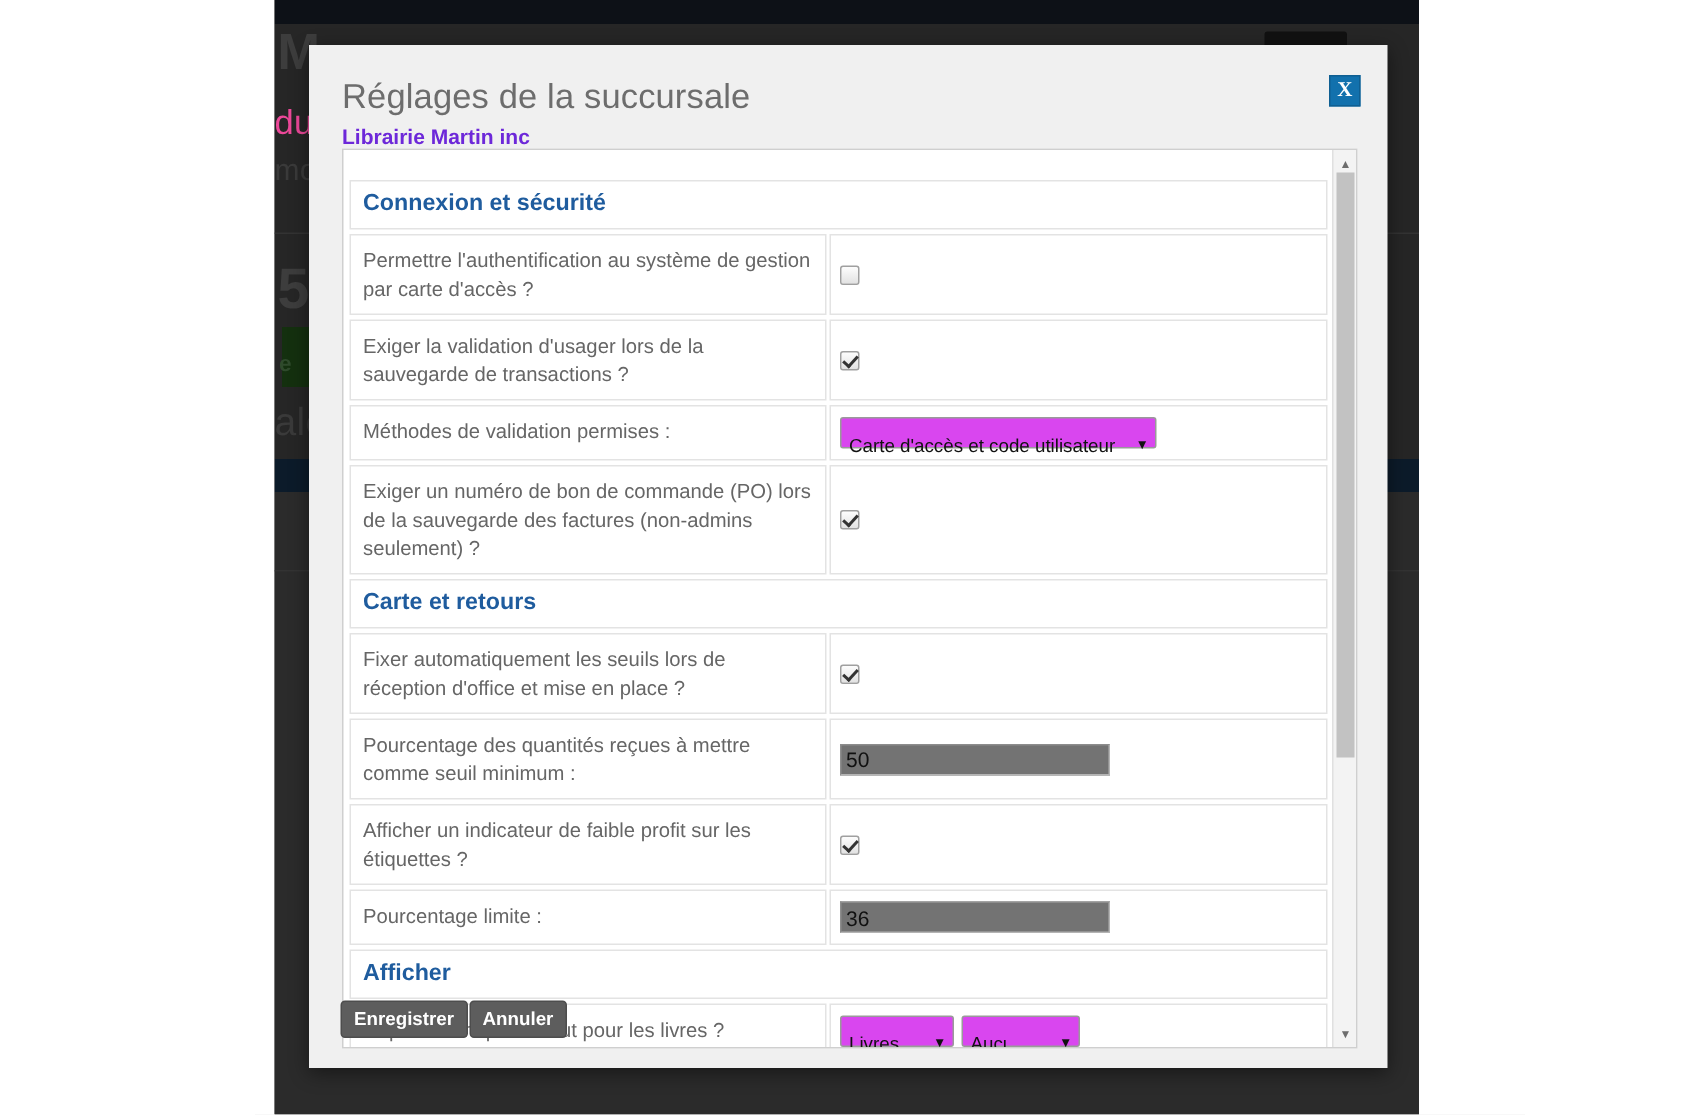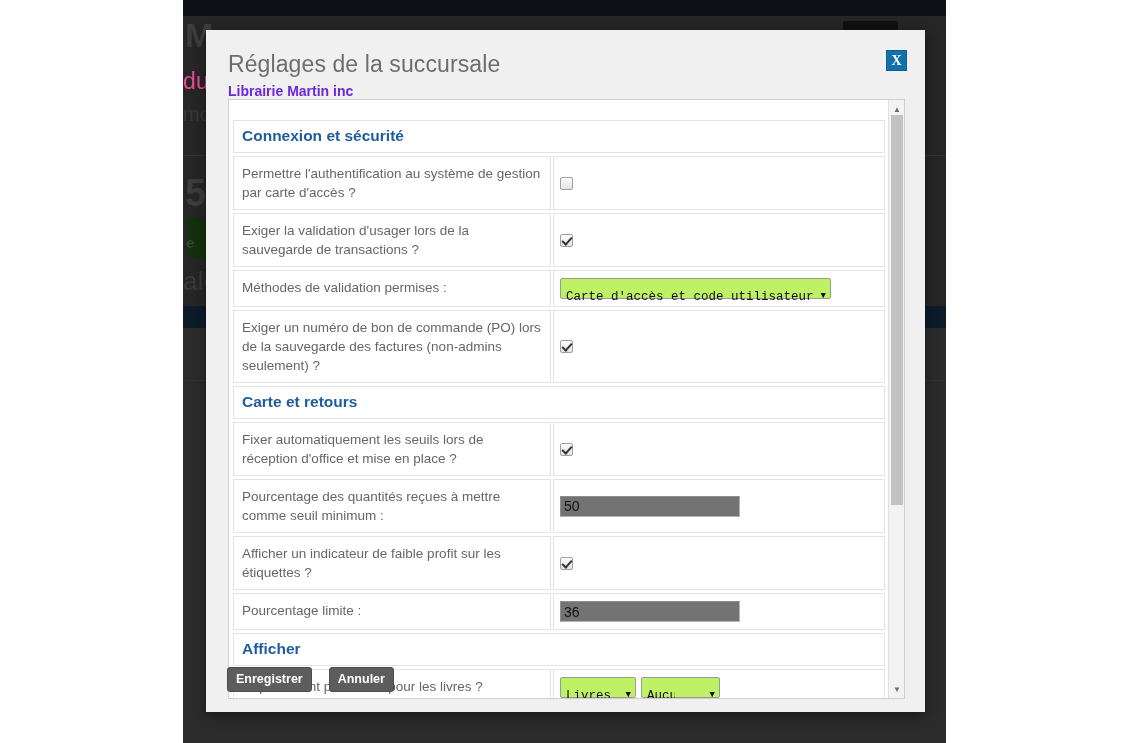--- a/index.html
+++ b/index.html
@@ -114,24 +114,24 @@
     border:1px solid #b4b4b4;border-top-color:#8d8d8d;border-left-color:#8d8d8d;
     background:#737373;font-size:14px;color:#111;
     padding:1px 3px;font-family:"Liberation Sans",sans-serif;
     outline:none;
   }
 
   
   .sel{
     box-sizing:border-box;height:21px;
     border:1px solid #9a9a9a;border-radius:2px;
-    background:#bef264;color:#111;font-size:12.5px;
+    background:#d946ef;color:#111;font-size:12.5px;
     display:inline-flex;align-items:center;
     padding:16px 4px 0 5px;cursor:pointer;white-space:nowrap;
-    font-family:Liberation Mono, monospace;
+    font-family:Liberation Sans, sans-serif;
   }
   .sel .cap{flex:1;overflow:hidden;}
   .sel .arw{font-size:9px;margin-left:7px;color:#111;line-height:1;}
   .sel.w-auth{min-width:211px;}
   .sel.w-livres{width:76px;margin-right:5px;}
   .sel.w-aucun{width:79px;gap:28px;}
 
   
   #sb{
     position:absolute;right:0;top:0;width:16px;height:100%;
@@ -143,21 +143,21 @@
     font-size:8px;color:#6d6d6d;cursor:pointer;
   }
   #sb .arrow.up{top:2px;}
   #sb .arrow.down{bottom:2px;}
   #sb .thumb{
     position:absolute;left:2px;top:15px;width:12px;height:390px;
     background:#c2c2c2;cursor:pointer;
   }
 
   
-  .footer{position:absolute;left:21px;bottom:20px;display:flex;gap:17px;}
+  .footer{position:absolute;left:21px;bottom:20px;display:flex;gap:1px;}
   .btn{
     background:#5d5d5d;color:#fff;font-size:12.5px;font-weight:bold;
     border:1px solid #4d4d4d;border-radius:3px;
     padding:4px 8px 5px 8px;cursor:pointer;line-height:14px;
     font-family:"Liberation Sans",sans-serif;
   }
 </style>
 </head>
 <body>
 

